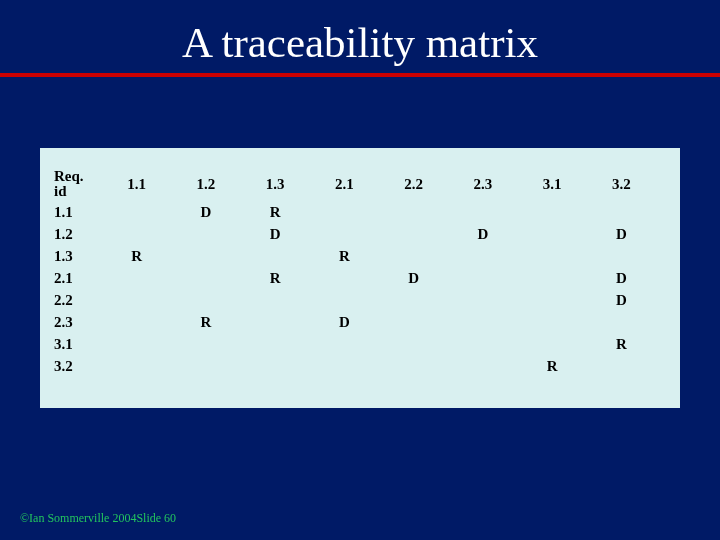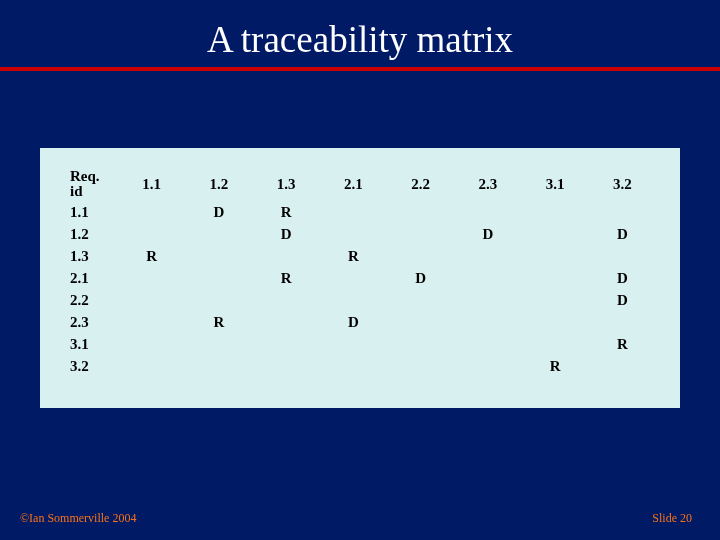--- a/index.html
+++ b/index.html
@@ -14,37 +14,37 @@
     background: #001a66;
     position: relative;
   }
   .title-area {
     width: 100%;
     padding: 18px 0 8px 0;
     text-align: center;
   }
   .title {
     color: #ffffff;
-    font-size: 37px;
+    font-size: 43px;
     font-weight: 400;
   }
   .underline {
     height: 4px;
     background: #cc0000;
     width: 100%;
     margin-top: 6px;
   }
   .content {
     position: absolute;
     top: 148px;
     left: 40px;
     width: 640px;
     height: 260px;
     background: #d9f0f0;
-    padding: 18px 24px 30px 24px;
+    padding: 18px 24px 30px 8px;
   }
   table.matrix {
     width: 100%;
     border-collapse: collapse;
     font-family: "Times New Roman", Times, serif;
     font-size: 15px;
     color: #000;
   }
   table.matrix th, table.matrix td {
     text-align: center;
@@ -61,24 +61,23 @@
     border-bottom: 1.2px solid #000;
   }
   .reqid-line1 { line-height: 1.0; }
   .reqid-line2 { line-height: 1.0; }
   .footer {
     position: absolute;
     bottom: 14px;
     left: 0;
     width: 100%;
     display: flex;
-    justify-content: space-between;
     align-items: flex-end;
     padding: 0 28px 0 20px;
-    color: #f97316;
+    color: #22c55e;
     font-size: 12px;
   }
   .footer .left { font-weight: normal; }
   .footer .center {
     font-weight: bold;
     position: absolute;
     left: 50%;
     transform: translateX(-50%);
   }
   .footer .right { font-weight: normal; }
@@ -200,17 +199,17 @@
           <td>R</td>
           <td></td>
         </tr>
       </tbody>
     </table>
   </div>
 
   <div class="footer">
     <span class="left">©Ian Sommerville 2004</span>
     <span class="right">
-      <span>Slide </span><span>20</span>
+      <span>Slide </span><span>60</span>
     </span>
   </div>
 
 </div>
 
 </body></html>

